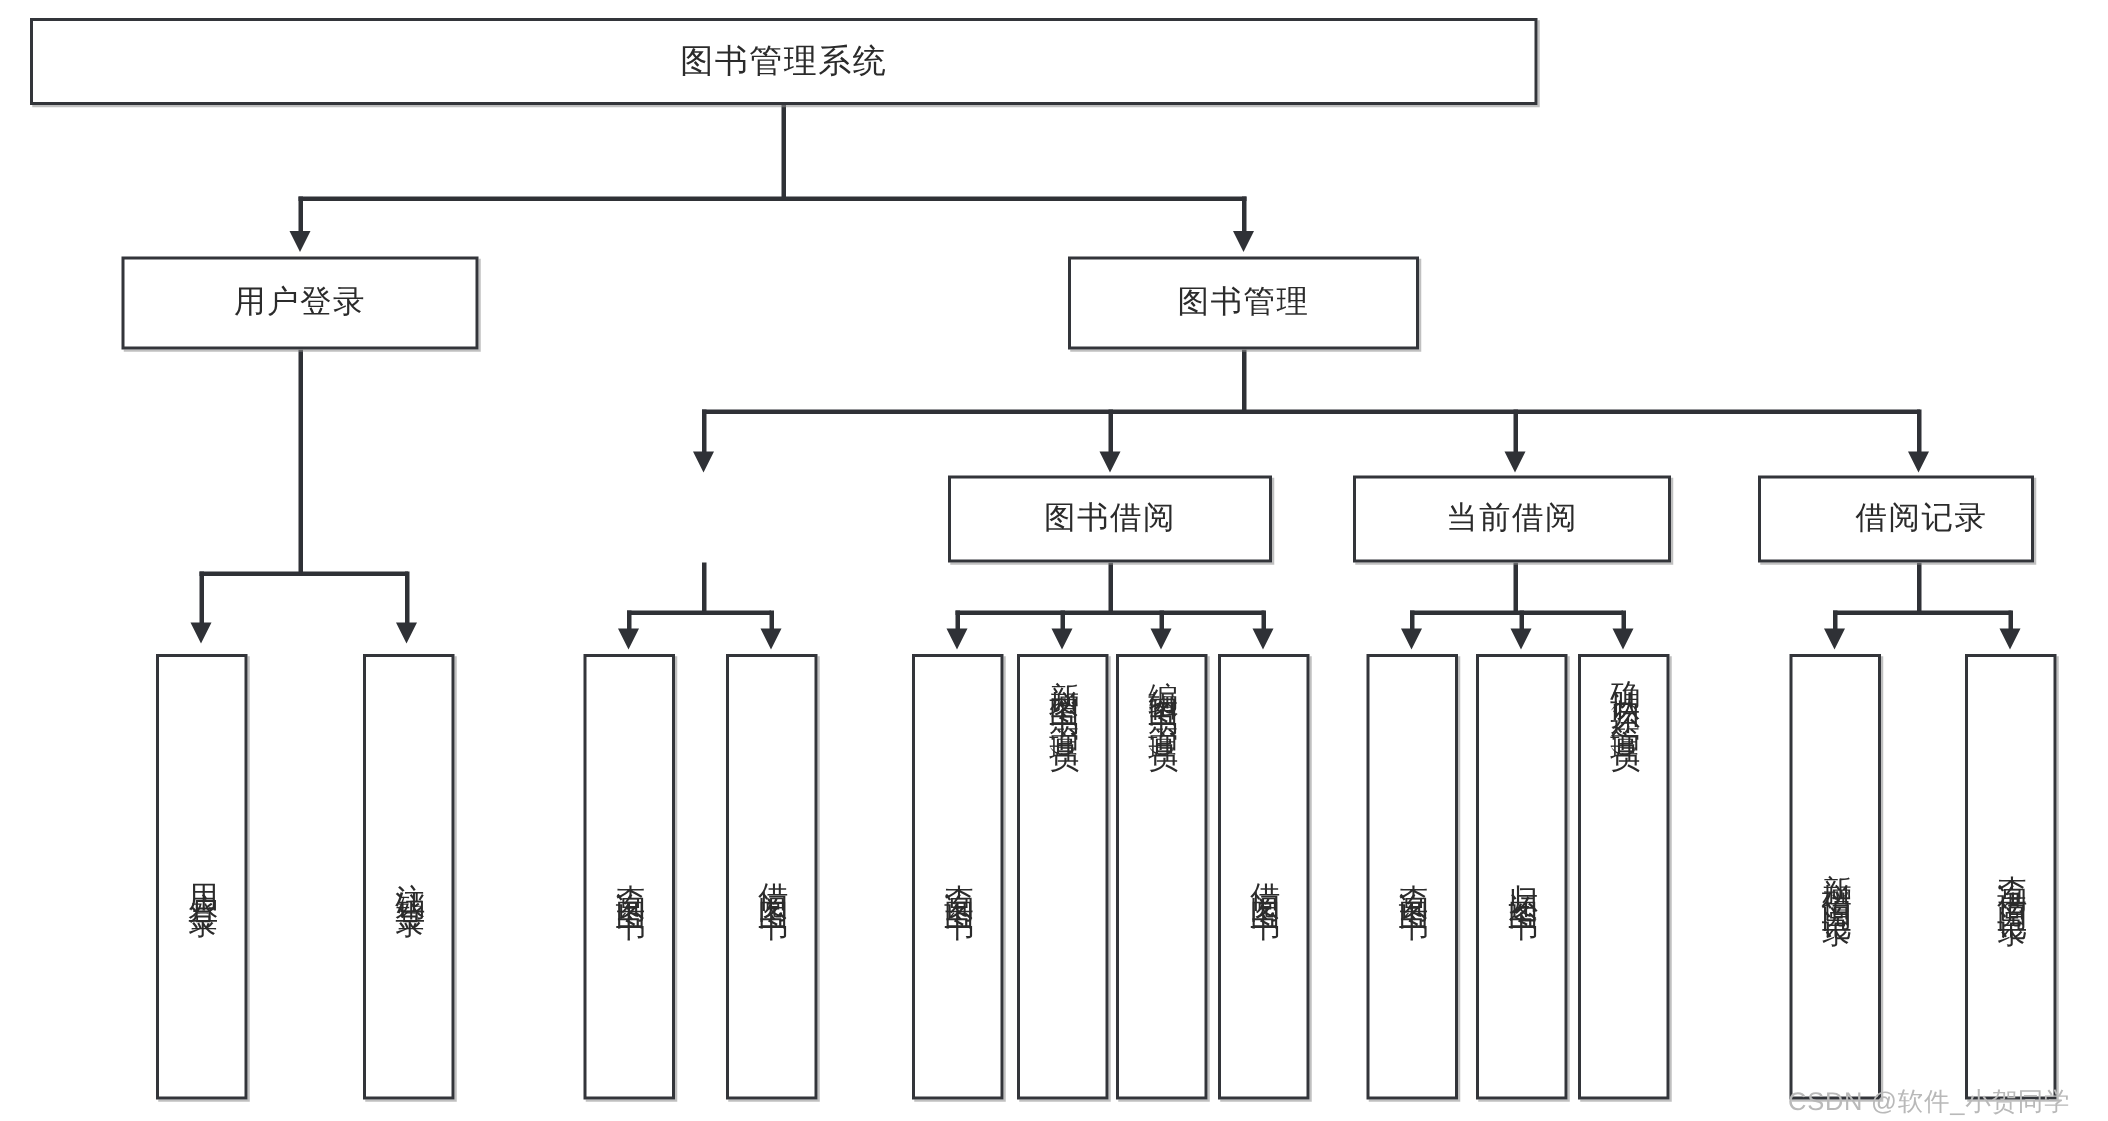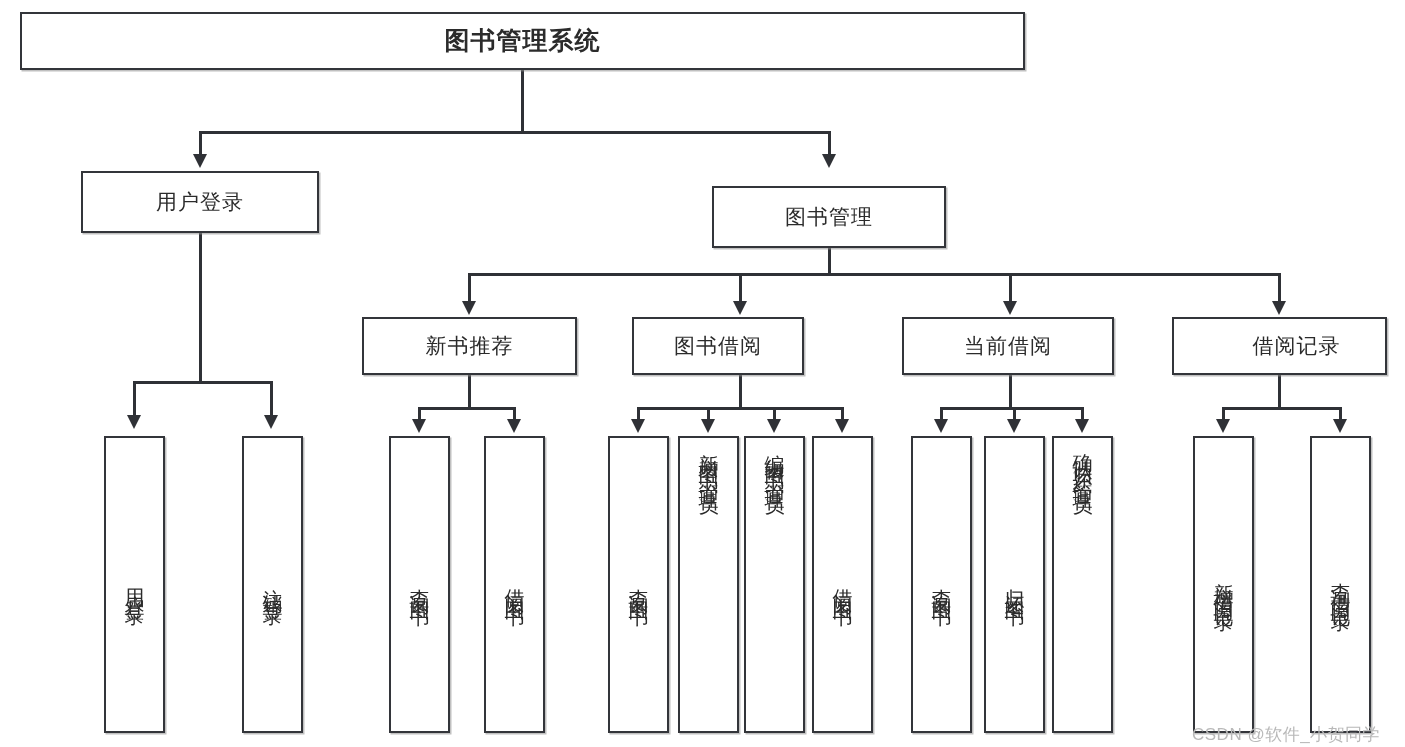--- a/index.html
+++ b/index.html
@@ -32,21 +32,21 @@
   .node .label {
     color: #2b2b2b;
     font-size: 21px;
     line-height: 1.25;
     letter-spacing: 1px;
     white-space: nowrap;
     text-align: center;
   }
 
   
-  .node.root .label { font-size: 25px; font-weight: bold; }
+  .node.root .label { font-size: 22px; }
 
   
   .node.leaf {
     align-items: flex-start;
     justify-content: center;
     padding-top: 0;
   }
   .node.leaf .label {
     writing-mode: vertical-rl;
     text-orientation: upright;
@@ -150,34 +150,31 @@
   <div class="seg v" style="left:1339px; top:407px; width:2.5px; height:13px;"></div>
   <div class="arrow" style="left:1333px; top:419px;"></div>
 
   <div class="node root" style="left:20px; top:12px; width:1005px; height:58px;">
     <span class="label">图书管理系统</span>
   </div>
 
   <div class="node" style="left:81px; top:171px; width:238px; height:62px;">
     <span class="label">用户登录</span>
   </div>
-  <div class="node" style="left:712px; top:171px; width:234px; height:62px;margin-top:15px;">
+  <div class="node" style="left:712px; top:171px; width:234px; height:62px;">
     <span class="label">图书管理</span>
   </div>
 
-  <div class="node" style="left:362px; top:317px; width:215px; height:58px;">
-    <span class="label">新书推荐</span>
-  </div>
-  <div class="node" style="left:632px; top:317px; width:172px; height:58px;justify-content:center;">
+  <div class="node" style="left:632px; top:317px; width:216px; height:58px;justify-content:center;">
     <span class="label">图书借阅</span>
   </div>
   <div class="node" style="left:902px; top:317px; width:212px; height:58px;">
     <span class="label">当前借阅</span>
   </div>
-  <div class="node" style="left:1172px; top:317px; width:215px; height:58px;padding-left:34px;">
+  <div class="node" style="left:1172px; top:317px; width:184px; height:58px;padding-left:34px;">
     <span class="label">借阅记录</span>
   </div>
 
   <div class="node leaf v-center" style="left:104px; top:436px; width:61px; height:297px;">
     <span class="label">用户登录</span>
   </div>
   <div class="node leaf v-center" style="left:242px; top:436px; width:61px; height:297px;">
     <span class="label">注销登录</span>
   </div>
 

